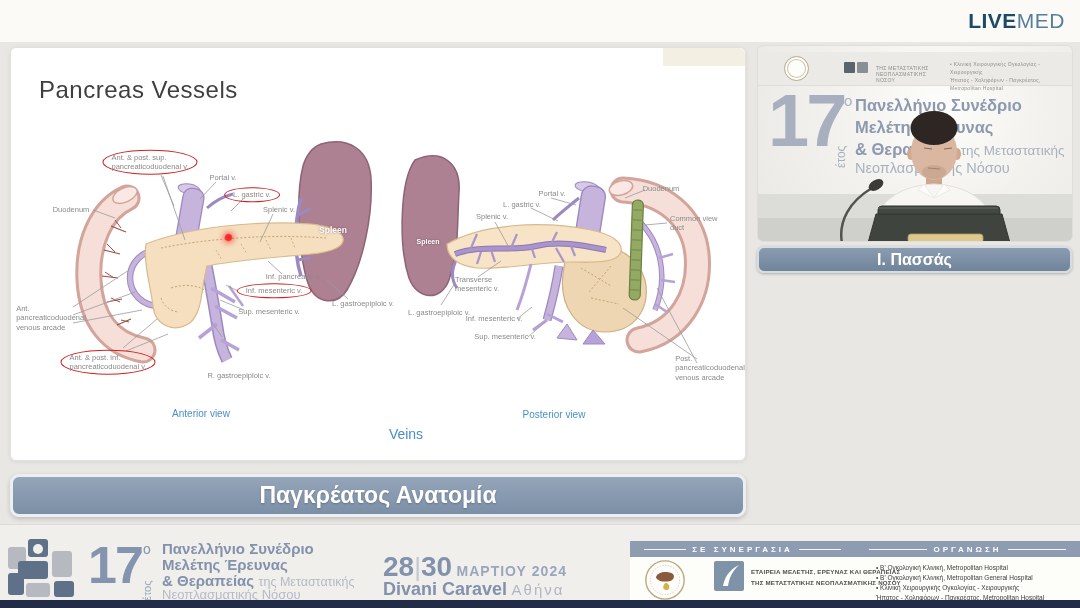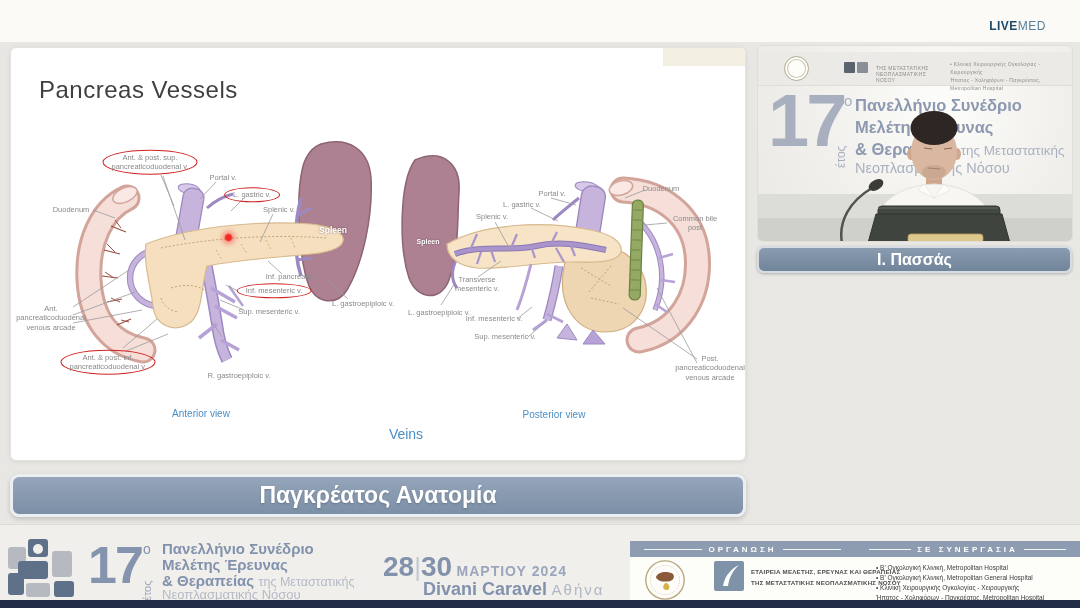--- a/index.html
+++ b/index.html
@@ -1,27 +1,27 @@
 <!DOCTYPE html>
 <html><head>
 <meta charset="utf-8">
 <style>
   html,body{margin:0;padding:0;}
   body{width:1080px;height:608px;font-family:"Liberation Sans",sans-serif;background:#e8e7e3;position:relative;overflow:hidden;}
   .abs{position:absolute;}
   
   .topbar{left:0;top:0;width:1080px;height:42px;background:#fbfaf6;}
-  .brand{right:34px;top:9px;font-size:12px;letter-spacing:.5px;margin-top:10px;}
+  .brand{right:15px;top:9px;font-size:21px;letter-spacing:.5px;}
   .brand .live{font-weight:700;color:#1c4a68;}
   .brand .med{font-weight:400;color:#577f9b;}
   
   .slide{left:10px;top:47px;width:736px;height:414px;background:#ffffff;border:1px solid #e3e2de;border-radius:6px;box-shadow:0 1px 4px rgba(0,0,0,.08);box-sizing:border-box;}
   .slide-title{left:0;top:28px;width:736px;text-align:left;font-size:24px;font-weight:300;letter-spacing:.5px;color:#3f3f3f;margin-left:28px;}
   .cream{right:0;top:0;width:82px;height:18px;background:#f4efe3;border-top-right-radius:6px;}
-  .lbl{position:absolute;transform:translate(-50%,-50%);font-size:7.5px;line-height:1.25;color:#8a8a8a;text-align:center;white-space:pre-line;}
+  .lbl{position:absolute;transform:translate(-50%,-50%);font-size:7.5px;line-height:1.25;color:#8a8a8a;white-space:pre-line;}
   .circ{border:1.5px solid #cf2222;border-radius:50%;padding:2px 8px;}
   .spleenlbl{color:#fff;font-weight:700;font-size:8.5px;text-shadow:0 0 2px rgba(60,20,40,.5);margin-top:44px;}
   .viewcap{position:absolute;transform:translate(-50%,-50%);font-size:10px;color:#4a8fc7;white-space:nowrap;}
   .laser{left:213px;top:185px;width:9px;height:9px;border-radius:50%;background:radial-gradient(circle,#ff1f1f 0%,#f03030 45%,rgba(240,60,60,.25) 75%,rgba(240,60,60,0) 100%);box-shadow:0 0 5px 2px rgba(255,40,40,.45);}
   
   .video{left:757px;top:45px;width:316px;height:197px;border-radius:6px;border:1px solid #e0ded9;box-sizing:border-box;overflow:hidden;background:radial-gradient(circle at 58% 32%,#fdfdfb 0%,#f2f1ed 48%,#e9e8e4 100%);}
   .vtopband{left:0;top:6px;width:316px;height:33px;background:#eceae6;border-bottom:1px solid #dfddd8;}
   .vcirclogo{left:26px;top:4px;width:23px;height:23px;border:1px solid #b3aa8e;border-radius:50%;background:#fdfdfa;box-shadow:inset 0 0 0 2px #fff,inset 0 0 0 3px #cdc4a8;}
   .vsqlogos{left:86px;top:10px;display:flex;gap:2px;}
   .vsqlogos i{display:block;width:11px;height:11px;border-radius:1px;}
@@ -41,21 +41,21 @@
   .f17{left:88px;top:14px;font-size:52px;font-weight:700;color:#8494ae;line-height:1;letter-spacing:-2px;}
   .fdeg{left:143px;top:16px;font-size:14px;color:#8494ae;}
   .fetos{left:141px;top:32px;height:44px;writing-mode:vertical-rl;transform:rotate(180deg);font-size:11px;color:#98a5bb;}
   .fl{left:162px;white-space:nowrap;}
   .fb{font-size:15px;font-weight:700;color:#8292ad;}
   .fg{font-size:12.5px;color:#b4bac6;}
   .fdates1{left:383px;top:26px;white-space:nowrap;}
   .fd-big{font-size:28px;font-weight:700;color:#8292ad;}
   .fd-sep{font-size:26px;color:#c2c8d2;font-weight:400;}
   .fd-month{font-size:14px;font-weight:700;color:#9aa6bd;letter-spacing:1px;}
-  .fdates2{left:383px;top:54px;white-space:nowrap;margin-left:40px;}
+  .fdates2{left:383px;top:54px;white-space:nowrap;}
   .fd-venue{font-size:18px;font-weight:700;color:#8292ad;}
   .fd-city{font-size:15px;color:#b0b7c4;letter-spacing:2px;}
   .rpanel{left:630px;top:32px;width:450px;height:44px;background:#fdfdfa;}
   .rband{left:630px;top:16px;width:450px;height:16px;background:#8d9cb1;display:flex;}
   .orghead{flex:1;display:flex;align-items:center;gap:6px;color:#fff;font-size:8px;font-weight:700;letter-spacing:3px;padding:0 14px;}
   .orghead::before,.orghead::after{content:"";flex:1;height:1px;background:#f2f4f6;}
   .sqlogo{left:714px;top:36px;width:30px;height:30px;background:#7e93a8;border-radius:2px;}
   .soctext{left:751px;top:41px;font-size:6.2px;line-height:1.8;color:#4f4f4f;letter-spacing:.2px;font-weight:700;}
   .collab{left:876px;top:38px;font-size:6.5px;line-height:1.55;color:#3c3c3c;}
   .navy{left:0;top:600px;width:1080px;height:8px;background:#232c47;}
@@ -165,21 +165,21 @@
   <span class="lbl circ" style="left:97px;top:314px;">Ant. &amp; post. inf.
 pancreaticoduodenal v.</span>
   <span class="lbl spleenlbl" style="left:322px;top:138px;">Spleen</span>
   <span class="viewcap" style="left:190px;top:365px;">Anterior view</span>
 
   <span class="lbl spleenlbl" style="left:417px;top:150px;font-size:7px;">Spleen</span>
   <span class="lbl" style="left:541px;top:146px;">Portal v.</span>
   <span class="lbl" style="left:511px;top:157px;">L. gastric v.</span>
   <span class="lbl" style="left:481px;top:169px;">Splenic v.</span>
   <span class="lbl" style="left:650px;top:141px;">Duodenum</span>
-  <span class="lbl" style="left:684px;top:175px;">Common bile post</span>
+  <span class="lbl" style="left:684px;top:175px;">Common view duct</span>
   <span class="lbl" style="left:466px;top:236px;">Transverse
 mesenteric v.</span>
   <span class="lbl" style="left:428px;top:265px;">L. gastroepiploic v.</span>
   <span class="lbl" style="left:483px;top:271px;">Inf. mesenteric v.</span>
   <span class="lbl" style="left:494px;top:289px;">Sup. mesenteric v.</span>
   <span class="lbl" style="left:699px;top:320px;">Post. pancreaticoduodenal
 venous arcade</span>
   <span class="viewcap" style="left:543px;top:366px;">Posterior view</span>
 
   <span class="viewcap" style="left:395px;top:386px;font-size:14px;">Veins</span>
@@ -269,22 +269,22 @@
     <span class="fd-big">28</span><span class="fd-sep">|</span><span class="fd-big">30</span>
     <span class="fd-month">ΜΑΡΤΙΟΥ 2024</span>
   </div>
   <div class="abs fdates2">
     <span class="fd-venue">Divani Caravel</span>
     <span class="fd-city">Αθήνα</span>
   </div>
 
   <div class="abs rpanel"></div>
   <div class="abs rband">
+    <div class="orghead">ΣΕ ΣΥΝΕΡΓΑΣΙΑ</div>
     <div class="orghead">ΟΡΓΑΝΩΣΗ</div>
-    <div class="orghead">ΣΕ ΣΥΝΕΡΓΑΣΙΑ</div>
   </div>
 
   <svg class="abs" style="left:642px;top:34px;" width="46" height="42" viewBox="0 0 46 46">
     <circle cx="23" cy="23" r="21" fill="#fefdfa" stroke="#b9a77e" stroke-width="1.5"></circle>
     <circle cx="23" cy="23" r="16" fill="none" stroke="#cdc2a4" stroke-width=".8" stroke-dasharray="1.5,1.5"></circle>
     <path d="M13,20 C15,14 25,13 31,16 C34,18 33,23 29,24 C24,25 16,26 13,20 Z" fill="#8a5a3a"></path>
     <path d="M24,26 C27,27 29,30 27,33 C25,35 21,34 21,31 C21,29 22,27 24,26 Z" fill="#d4b24a"></path>
   </svg>
   <div class="abs sqlogo">
     <svg width="30" height="30" viewBox="0 0 30 30">

